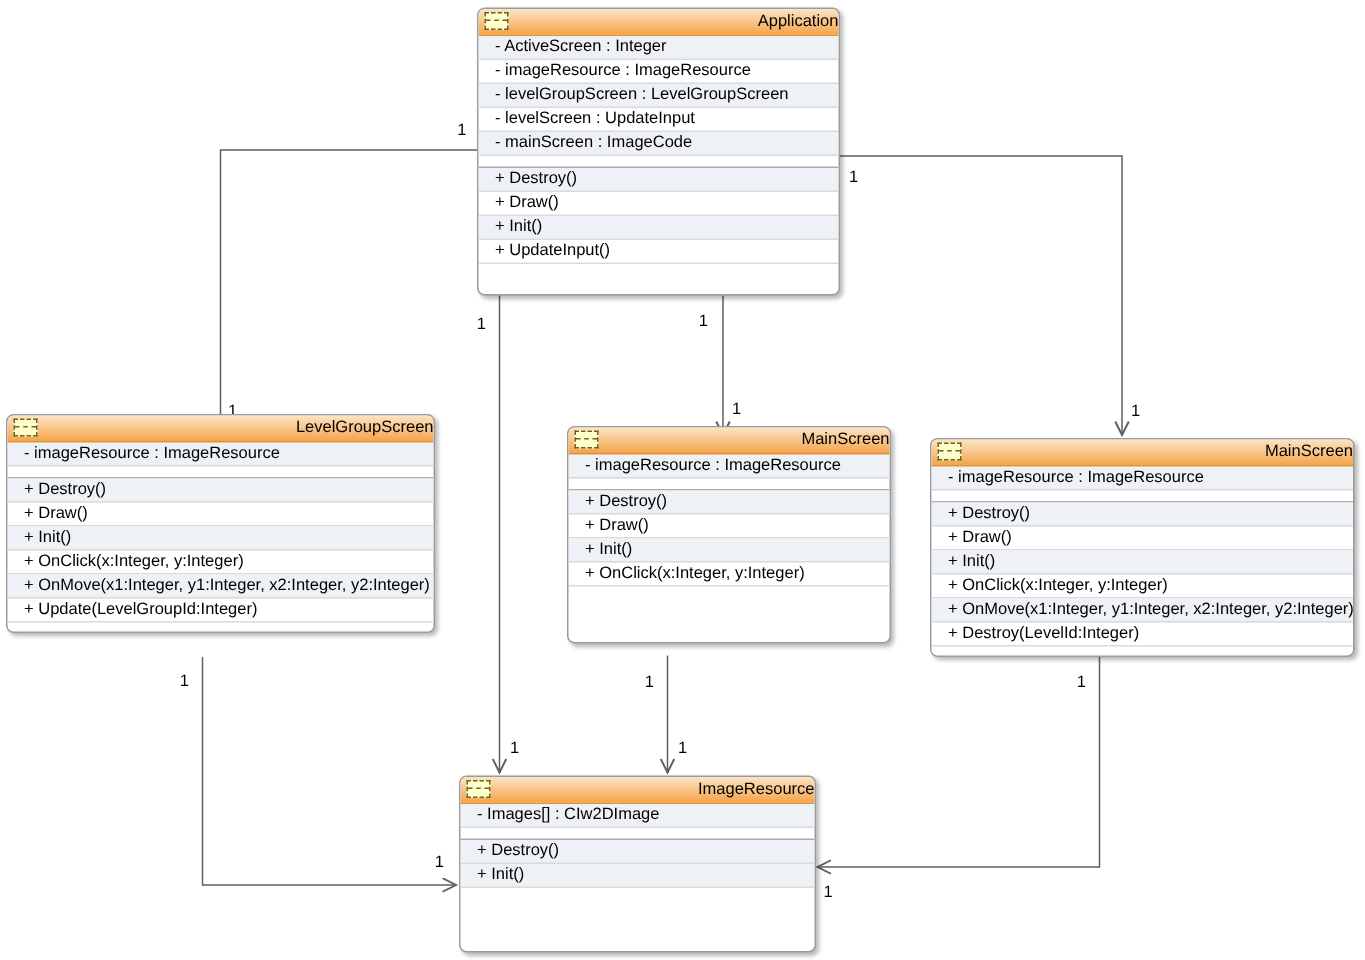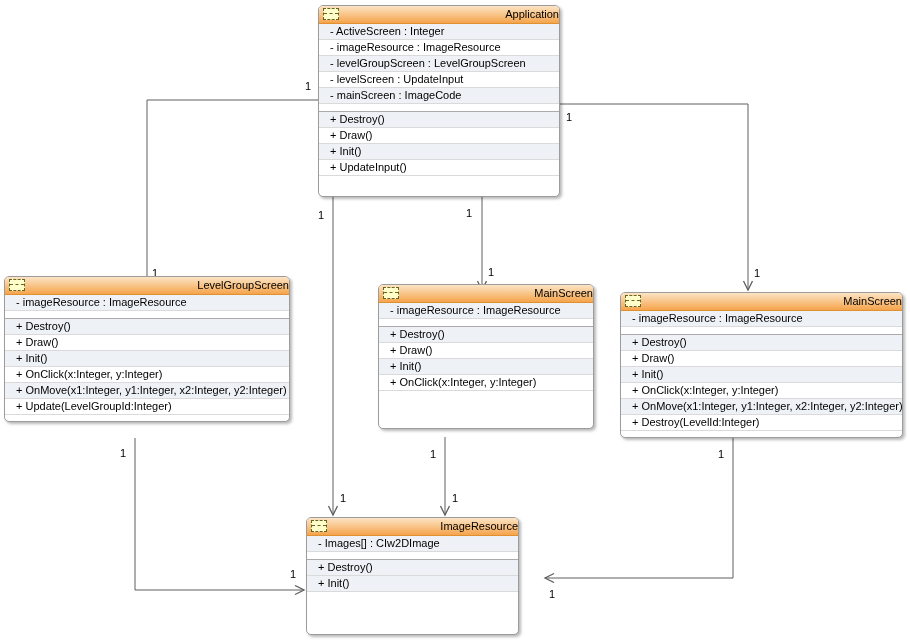--- a/index.html
+++ b/index.html
@@ -163,21 +163,21 @@
     <div class="ops">
         <div class="mrow stripe">+ Destroy()</div>
         <div class="mrow">+ Draw()</div>
         <div class="mrow stripe">+ Init()</div>
         <div class="mrow">+ OnClick(x:Integer, y:Integer)</div>
         <div class="mrow stripe">+ OnMove(x1:Integer, y1:Integer, x2:Integer, y2:Integer)</div>
         <div class="mrow">+ Destroy(LevelId:Integer)</div>
       </div>
   </div>
 
-  <div class="uml-class" style="left:306px; top:517px; width:213px; height:118px">
+  <div class="uml-class" style="left:306px; top:517px; width:238px; height:118px">
     <div class="hdr">
       <span class="cicon">
           <span class="cicon-top"></span>
         </span>
       <span class="cname">ImageResource</span>
     </div>
     <div class="attrs">
         <div class="mrow stripe">- Images[] : CIw2DImage</div>
       </div>
     <div class="ops">

